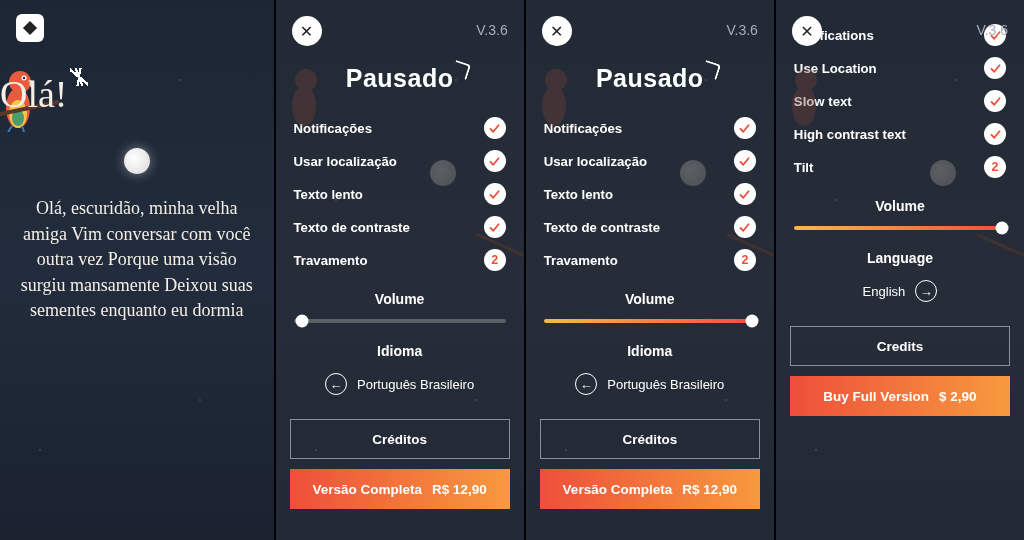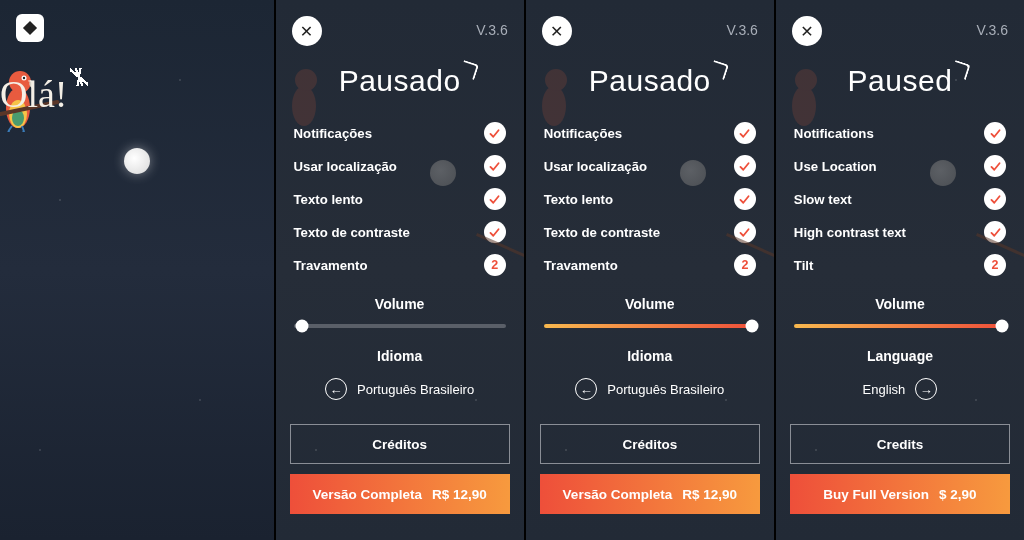--- a/index.html
+++ b/index.html
@@ -12,21 +12,21 @@
 .diamond-btn::after{content:"";width:10px;height:10px;background:#222;transform:rotate(45deg)}
 .parrot{position:absolute;top:62px;left:-4px;width:54px;height:70px}
 .branch{position:absolute;top:106px;left:-2px;width:62px;height:4px;background:#5a3628;border-radius:2px;transform:rotate(-12deg)}
 .greeting{position:absolute;top:72px;left:0;right:0;text-align:center;color:#f4efe6;font-family:Georgia,serif;font-size:38px;font-weight:500}
 .spark{position:relative;display:inline-block}
 .spark::after{content:"";position:absolute;top:-4px;right:-20px;width:18px;height:18px;background-image:linear-gradient(40deg,transparent 45%,#fff 45%,#fff 55%,transparent 55%),linear-gradient(70deg,transparent 45%,#fff 45%,#fff 55%,transparent 55%),linear-gradient(100deg,transparent 45%,#fff 45%,#fff 55%,transparent 55%);background-size:100% 100%;filter:none}
 .moon{position:absolute;top:148px;left:50%;transform:translateX(-50%);width:26px;height:26px;border-radius:50%;background:radial-gradient(circle at 40% 40%,#fff,#d8d8d8);box-shadow:0 0 12px #fff6}
 .poem{position:absolute;top:196px;left:14px;right:14px;color:#f4efe6;font-family:Georgia,serif;font-size:18px;line-height:1.42;text-align:center}
 .close-btn{position:absolute;top:16px;left:16px;width:30px;height:30px;border-radius:50%;background:#fff;display:flex;align-items:center;justify-content:center;font-size:16px;color:#222;font-weight:300}
 .version{position:absolute;top:22px;right:16px;color:#a8aeb8;font-size:14px}
-.paused{color:#fff;font-size:30px;font-weight:400;margin-top:64px;letter-spacing:.5px;position:relative;display:inline-block;left:50%;transform:translateX(-50%)}
+.paused{color:#fff;font-size:25px;font-weight:700;margin-top:64px;letter-spacing:.5px;position:relative;display:inline-block;left:50%;transform:translateX(-50%)}
 .paused::after{content:"";position:absolute;top:-2px;right:-16px;width:14px;height:14px;border-top:2px solid #fff;border-right:2px solid #fff;transform:rotate(18deg);border-radius:0 4px 0 0}
 .parrot-bg{position:absolute;top:60px;left:6px;opacity:.35}
 .moon-bg{position:absolute;top:160px;left:154px;width:26px;height:26px;border-radius:50%;background:radial-gradient(circle at 40% 40%,#8a8a8a,#6a6a6a);opacity:.55}
 .branch-bg{position:absolute;top:245px;right:-10px;width:60px;height:3px;background:#5a362888;transform:rotate(24deg)}
 .toggles{margin:24px 18px 0;display:flex;flex-direction:column;gap:11px}
 .toggle{display:flex;justify-content:space-between;align-items:center}
 .toggle-label{color:#fff;font-size:13.2px;font-weight:600}
 .check{width:22px;height:22px;border-radius:50%;background:#fff;display:flex;align-items:center;justify-content:center}
 .check svg{width:13px;height:13px}
 .num{color:#ee4f3a;font-size:12.5px;font-weight:700}
@@ -53,20 +53,21 @@
     <ellipse cx="22" cy="56" rx="6" ry="8" fill="#4a9b6e"></ellipse>
     <circle cx="24" cy="20" r="11" fill="#e85b3f"></circle>
     <circle cx="28" cy="16" r="2.5" fill="#fff"></circle>
       <circle cx="28" cy="16" r="1.2" fill="#222"></circle>
     <path d="M34 18 Q40 20 36 26 Q32 24 34 18" fill="#d8d4c8"></path>
     <path d="M16 64 Q10 72 14 70 M26 64 Q30 74 26 70" stroke="#3a7bb8" stroke-width="2" fill="none"></path>
   </svg>
   <div class="branch"></div>
   <div class="greeting spark">Olá!</div>
   <div class="moon"></div>
+  <div class="poem">Olá, escuridão, minha velha amiga Vim conversar com você outra vez Porque uma visão surgiu mansamente Deixou suas sementes enquanto eu dormia</div>
 </div>
 
 <div class="pane pane-settings"><div class="stars"></div><svg class="parrot parrot-bg" viewBox="0 0 54 70" width="50" height="66">
       <ellipse cx="22" cy="46" rx="12" ry="20" fill="#7a4238"></ellipse>
       <circle cx="24" cy="20" r="11" fill="#7a4238"></circle>
     </svg><div class="moon-bg"></div><div class="branch-bg"></div><div class="close-btn">✕</div><div class="version">V.3.6</div><div class="paused">Pausado</div><div class="toggles">
       <div class="toggle">
         <span class="toggle-label">Notificações</span>
         <span class="check">
           <svg viewBox="0 0 16 16">
@@ -160,21 +161,21 @@
     </div><div class="section-label">Idioma</div><div class="lang-row">
       <span class="arrow-circ">←</span>
       <span>Português Brasileiro</span>
     </div><div class="credits-btn">Créditos</div><div class="buy-btn">
       <span>Versão Completa</span>
       <span class="buy-price">R$ 12,90</span>
     </div></div>
 <div class="pane pane-settings"><div class="stars"></div><svg class="parrot parrot-bg" viewBox="0 0 54 70" width="50" height="66">
       <ellipse cx="22" cy="46" rx="12" ry="20" fill="#7a4238"></ellipse>
       <circle cx="24" cy="20" r="11" fill="#7a4238"></circle>
-    </svg><div class="moon-bg"></div><div class="branch-bg"></div><div class="close-btn">✕</div><div class="version">V.3.6</div><div class="paused">Paused</div><div class="toggles">
+    </svg><div class="moon-bg"></div><div class="branch-bg"></div><div class="close-btn">✕</div><div class="version">V.3.6</div><div class="toggles">
       <div class="toggle">
         <span class="toggle-label">Notifications</span>
         <span class="check">
           <svg viewBox="0 0 16 16">
             <path d="M3 8.5 L6.5 12 L13 4" stroke="#ee4f3a" stroke-width="2.2" fill="none" stroke-linecap="round" stroke-linejoin="round"></path>
           </svg>
         </span>
       </div>
       <div class="toggle">
         <span class="toggle-label">Use Location</span>

